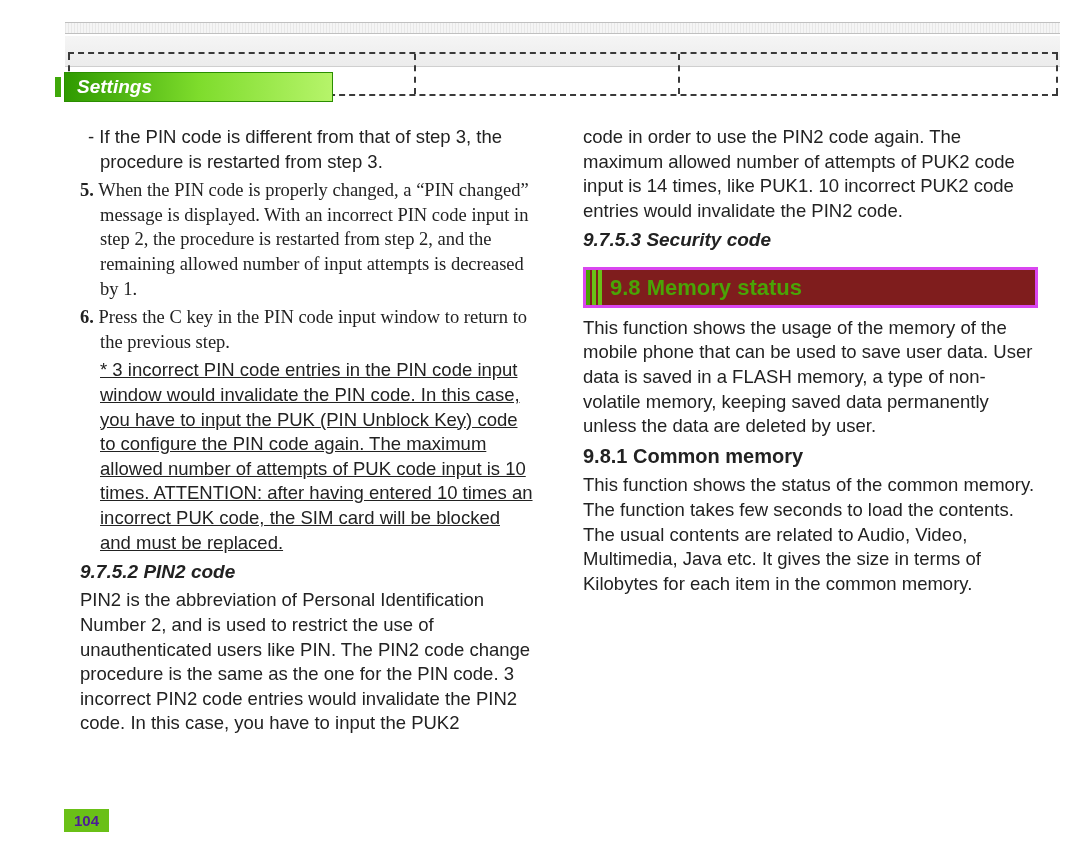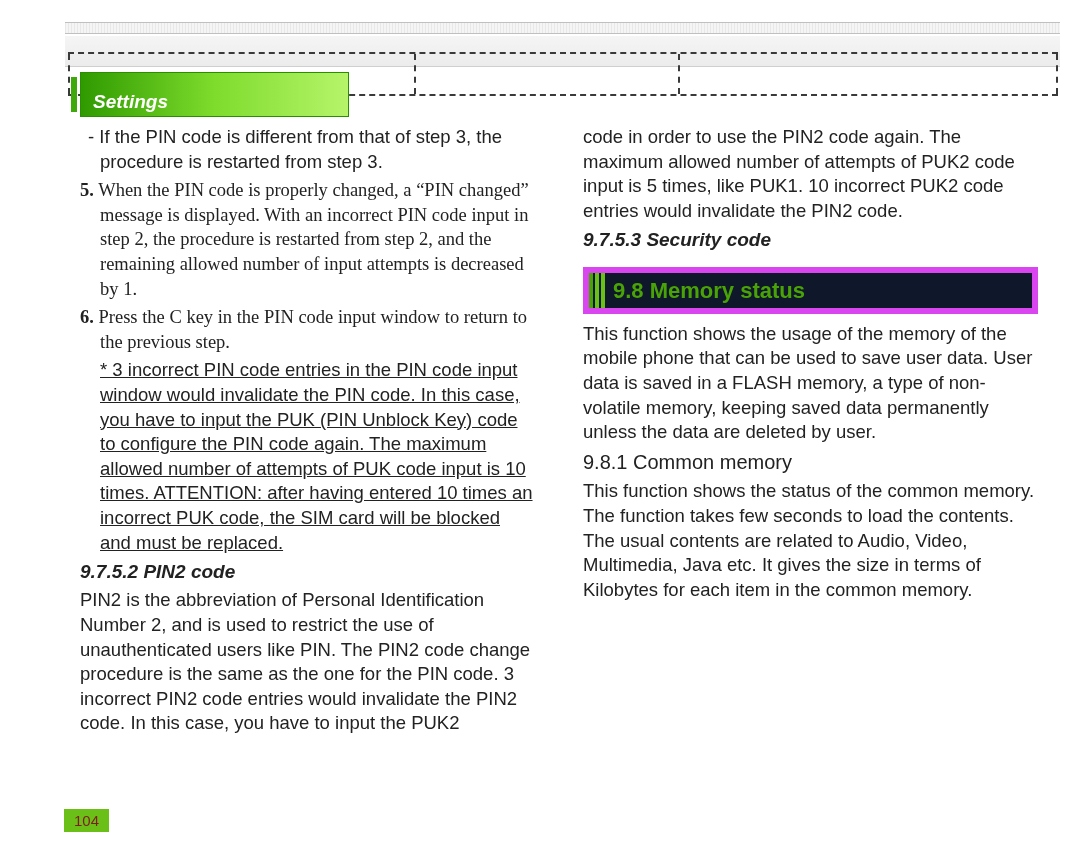--- a/index.html
+++ b/index.html
@@ -55,28 +55,28 @@
   }
   .dashed-row .cell {
     border-right: 2px dashed #3a3a3a;
     height: 100%;
   }
   .dashed-row .cell:first-child {
     border-left: 2px dashed #3a3a3a;
   }
   .tab {
     position: absolute;
-    left: 80px;
+    left: 64px;
     top: 72px;
     background: linear-gradient(to right, #2f9a00 0%, #7edc2c 50%, #b6f46a 100%);
     color: #fff;
     font-style: italic;
     font-weight: bold;
     font-size: 19px;
-    padding: 18px 180px 3px 12px;
+    padding: 3px 180px 3px 12px;
     border: 1px solid #2a8e00;
   }
   .tab::before {
     content: "";
     position: absolute;
     left: -10px;
     top: 4px;
     bottom: 4px;
     width: 6px;
     background: #3fa80a;
@@ -111,30 +111,30 @@
     font-family: Liberation Serif, serif;
   }
   .h4 {
     font-weight: bold;
     font-style: italic;
     font-size: 19px;
     margin-top: 10px;
     margin-bottom: 2px;
   }
   .h3 {
-    font-weight: normal;
+    font-weight: bold;
     font-size: 20px;
     margin-top: 10px;
     margin-bottom: 2px;
   }
   .section-bar {
     display: flex;
     align-items: stretch;
-    border: 6px solid #d946ef;
-    background: #0f172a;
+    border: 3px solid #d946ef;
+    background: #7f1d1d;
     margin: 14px 0 8px 0;
     break-inside: avoid-column;
   }
   .section-bar .stripes {
     width: 20px;
     display: flex;
   }
   .section-bar .stripes span {
     flex: 1;
     background: #6ac017;
@@ -147,22 +147,22 @@
     font-weight: bold;
     font-size: 22px;
     padding: 3px 10px 3px 4px;
     flex: 1;
   }
   .pagenum {
     position: absolute;
     left: 64px;
     bottom: 32px;
     background: #6ac017;
-    color: #7f1d1d;
-    font-weight: normal;
+    color: #4c1d95;
+    font-weight: bold;
     font-size: 15px;
     padding: 3px 10px;
   }
 </style>
 </head>
 <body>
 
 <div class="page">
 
   <div class="topbar"></div>
@@ -187,21 +187,21 @@
     <p class="num">
       <b>6.</b><span> Press the C key in the PIN code input window to return to the previous step.</span>
     </p>
 
     <p class="indent2">* 3 incorrect PIN code entries in the PIN code input window would invalidate the PIN code. In this case, you have to input the PUK (PIN Unblock Key) code to configure the PIN code again. The maximum allowed number of attempts of PUK code input is 10 times. ATTENTION: after having entered 10 times an incorrect PUK code, the SIM card will be blocked and must be replaced.</p>
 
     <p class="h4">9.7.5.2 PIN2 code</p>
 
     <p>PIN2 is the abbreviation of Personal Identification Number 2, and is used to restrict the use of unauthenticated users like PIN. The PIN2 code change procedure is the same as the one for the PIN code. 3 incorrect PIN2 code entries would invalidate the PIN2 code. In this case, you have to input the PUK2</p>
 
-    <p>code in order to use the PIN2 code again. The maximum allowed number of attempts of PUK2 code input is 5 times, like PUK1. 10 incorrect PUK2 code entries would invalidate the PIN2 code.</p>
+    <p>code in order to use the PIN2 code again. The maximum allowed number of attempts of PUK2 code input is 14 times, like PUK1. 10 incorrect PUK2 code entries would invalidate the PIN2 code.</p>
 
     <p class="h4">9.7.5.3 Security code</p>
 
 
     <div class="section-bar">
       <div class="stripes">
         <span></span>
           <span></span>
           <span></span>
       </div>

